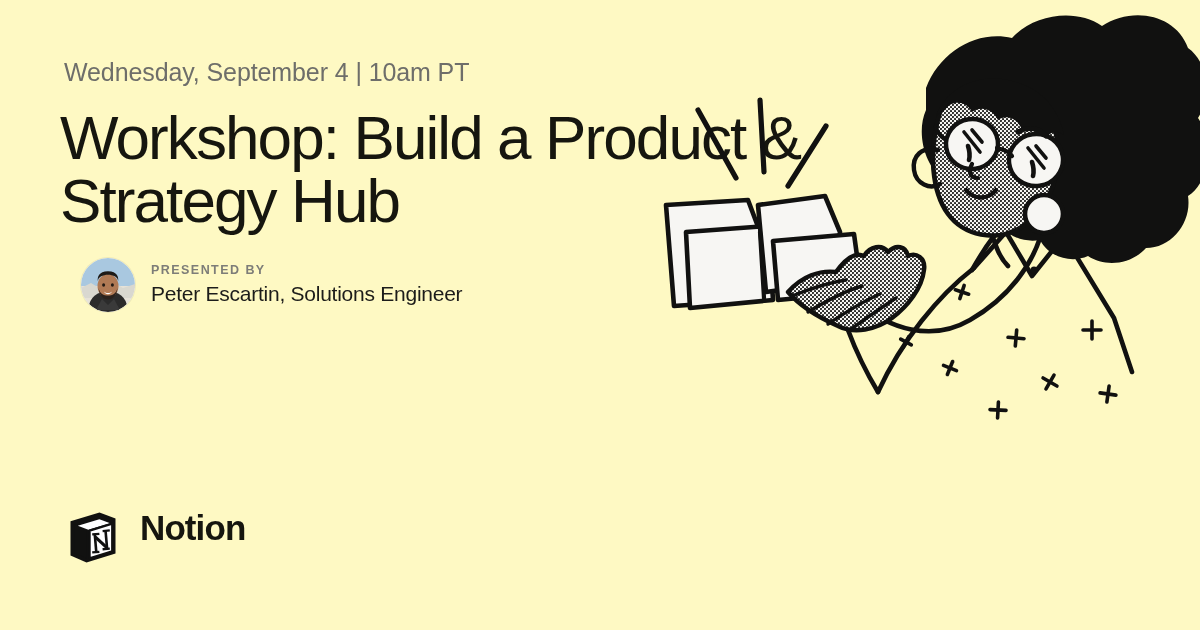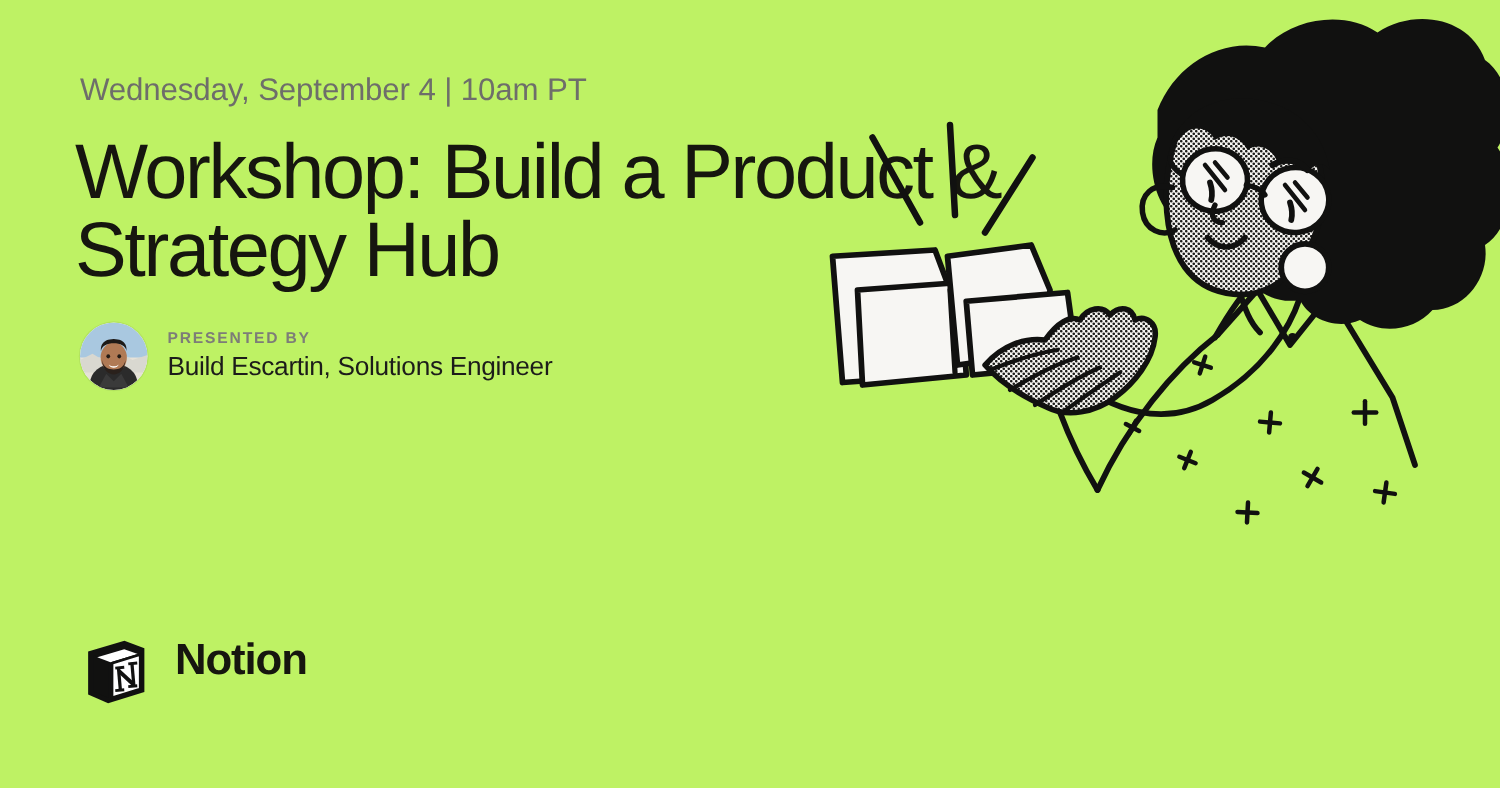--- a/index.html
+++ b/index.html
@@ -11,21 +11,21 @@
     height: 630px;
     overflow: hidden;
     background: #f7f6f3;
     font-family: "Liberation Sans", sans-serif;
     -webkit-font-smoothing: antialiased;
   }
   .canvas {
     position: relative;
     width: 1200px;
     height: 630px;
-    background: #bef264;
+    background: #fef9c3;
     overflow: hidden;
   }
 
   
   .left-col {
     position: absolute;
     left: 64px;
     top: 0;
     width: 620px;
     height: 630px;
@@ -52,21 +52,21 @@
     font-weight: 400;
     color: #16160f;
     letter-spacing: -1.9px;
     margin: 0;
   }
 
   
   .presenter {
     position: absolute;
     top: 258px;
-    left: 0;
+    left: 17px;
     display: flex;
     align-items: center;
     gap: 16px;
   }
   .avatar {
     position: relative;
     width: 54px;
     height: 54px;
     border-radius: 50%;
     overflow: hidden;
@@ -155,21 +155,21 @@
             <path d="M16.8 23 C17.5 14.5 36.5 14.5 37.2 23 C37.6 19 36.5 13.5 27 13.2 C17.5 13.5 16.4 19 16.8 23 Z" fill="#1e1a17"></path>
             <path d="M17.5 30 C18.5 38.5 23 41.5 27 41.5 C31 41.5 35.5 38.5 36.5 30 C35 36 31.5 37.5 27 37.5 C22.5 37.5 19 36 17.5 30 Z" fill="#2a211c"></path>
             <ellipse cx="22.6" cy="27" rx="1.5" ry="1.7" fill="#221a14"></ellipse>
             <ellipse cx="31.4" cy="27" rx="1.5" ry="1.7" fill="#221a14"></ellipse>
             <path d="M23 33.5 C25 35.6 29 35.6 31 33.5 C29.5 37 24.5 37 23 33.5 Z" fill="#ffffff"></path>
           </g>
         </svg>
       </div>
       <div class="presenter-text">
         <div class="presented-by">PRESENTED BY</div>
-        <div class="presenter-name">Build Escartin, Solutions Engineer</div>
+        <div class="presenter-name">Peter Escartin, Solutions Engineer</div>
       </div>
     </div>
 
     <div class="brand">
       <svg class="brand-mark" viewBox="0 0 58 58" aria-hidden="true">
         <path d="M6.5 13.2 L35.5 4.5 L51.5 10.5 L51.5 45.5 L22.5 54.5 L6.5 47.5 Z" fill="#111110"></path>
         <path d="M10.5 16.0 L10.5 45.0 L22.8 50.4 L22.8 20.6 Z" fill="#111110"></path>
         <path d="M13.8 17.8 L35.4 11.3 L46.2 15.2 L24.4 21.8 Z" fill="#ffffff"></path>
         <path d="M25.6 22.6 L25.6 50.2 L48.2 43.2 L48.2 15.6 Z" fill="#ffffff"></path>
         <path d="M25.6 22.6 L25.6 50.2 L48.2 43.2 L48.2 15.6 Z" fill="none" stroke="#111110" stroke-width="2.2" stroke-linejoin="round"></path>

